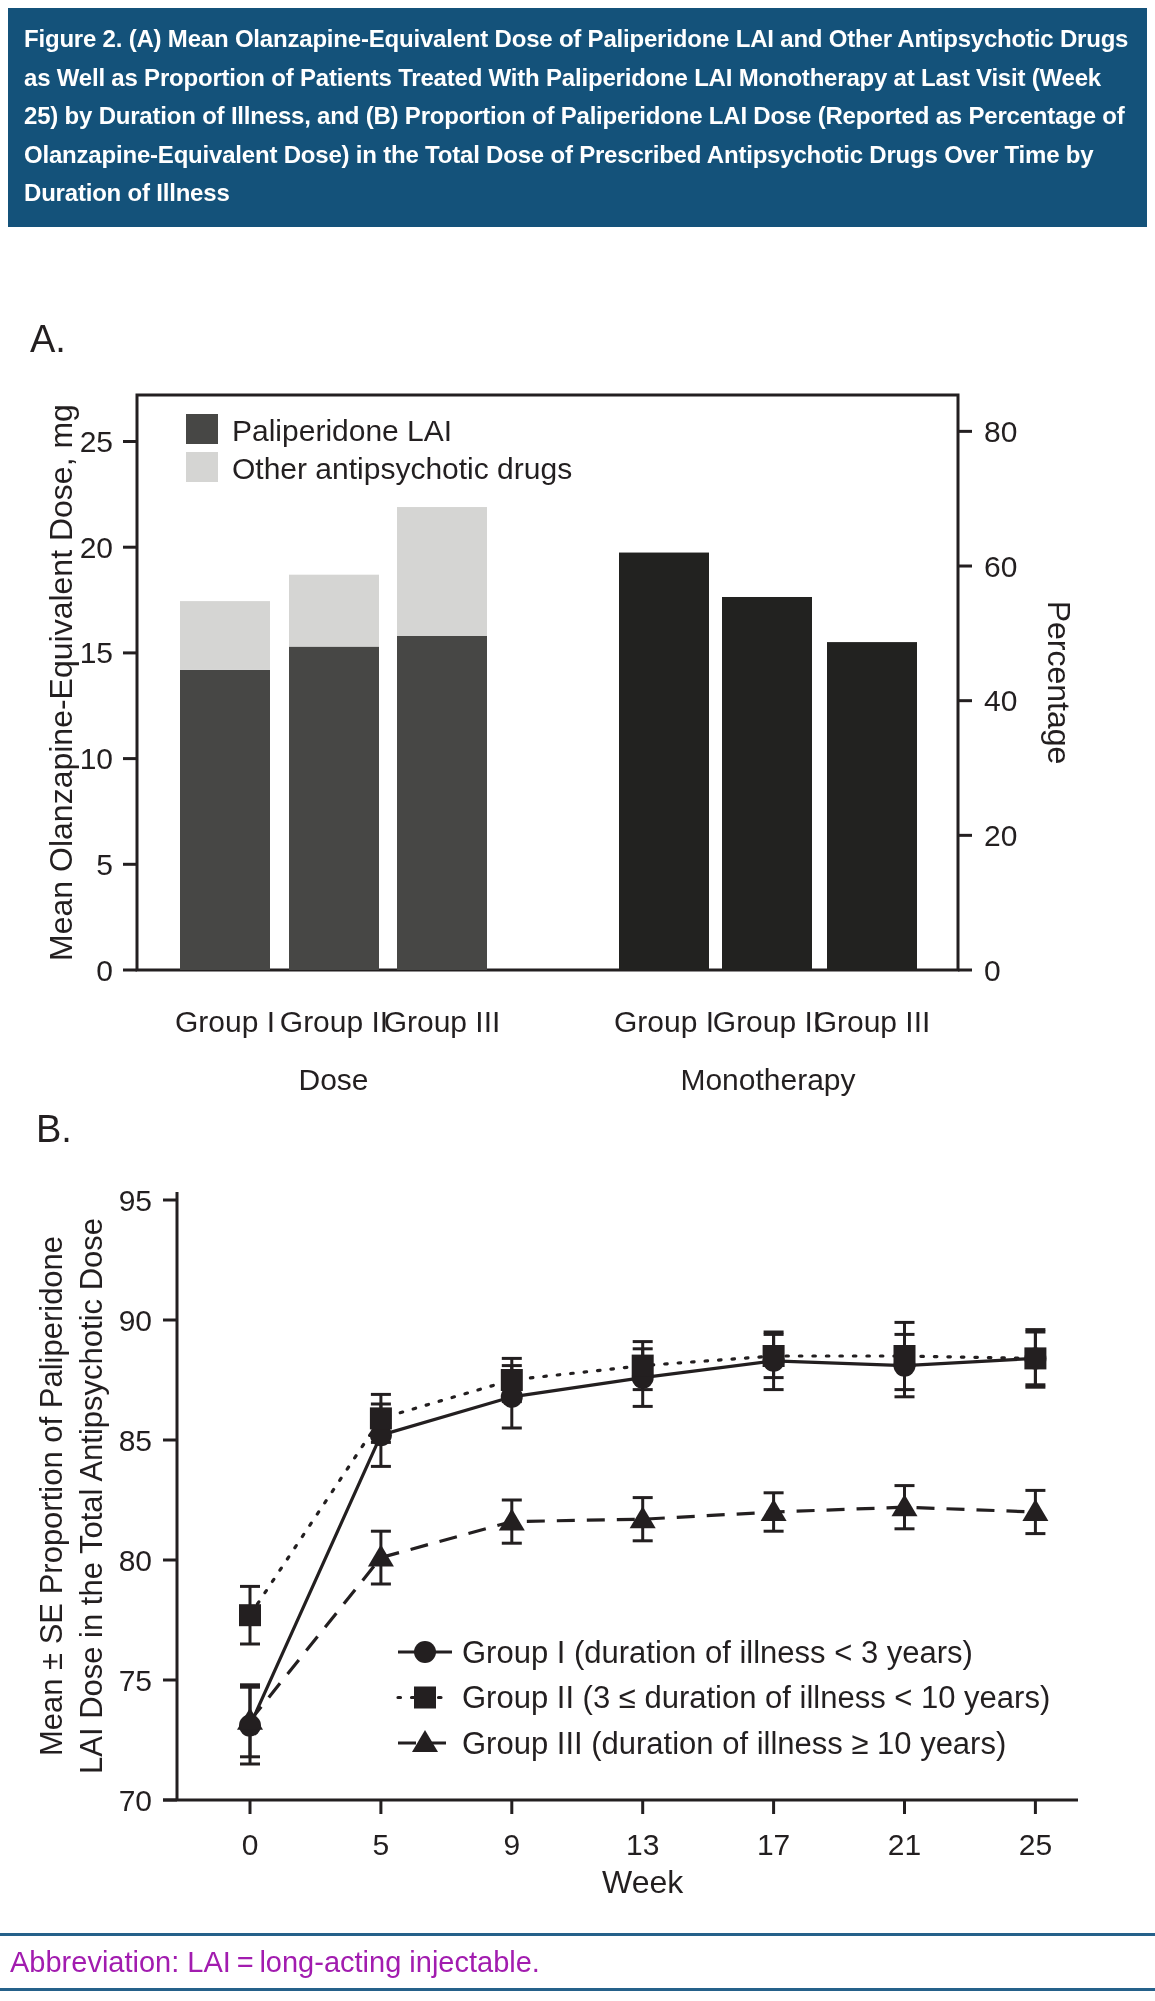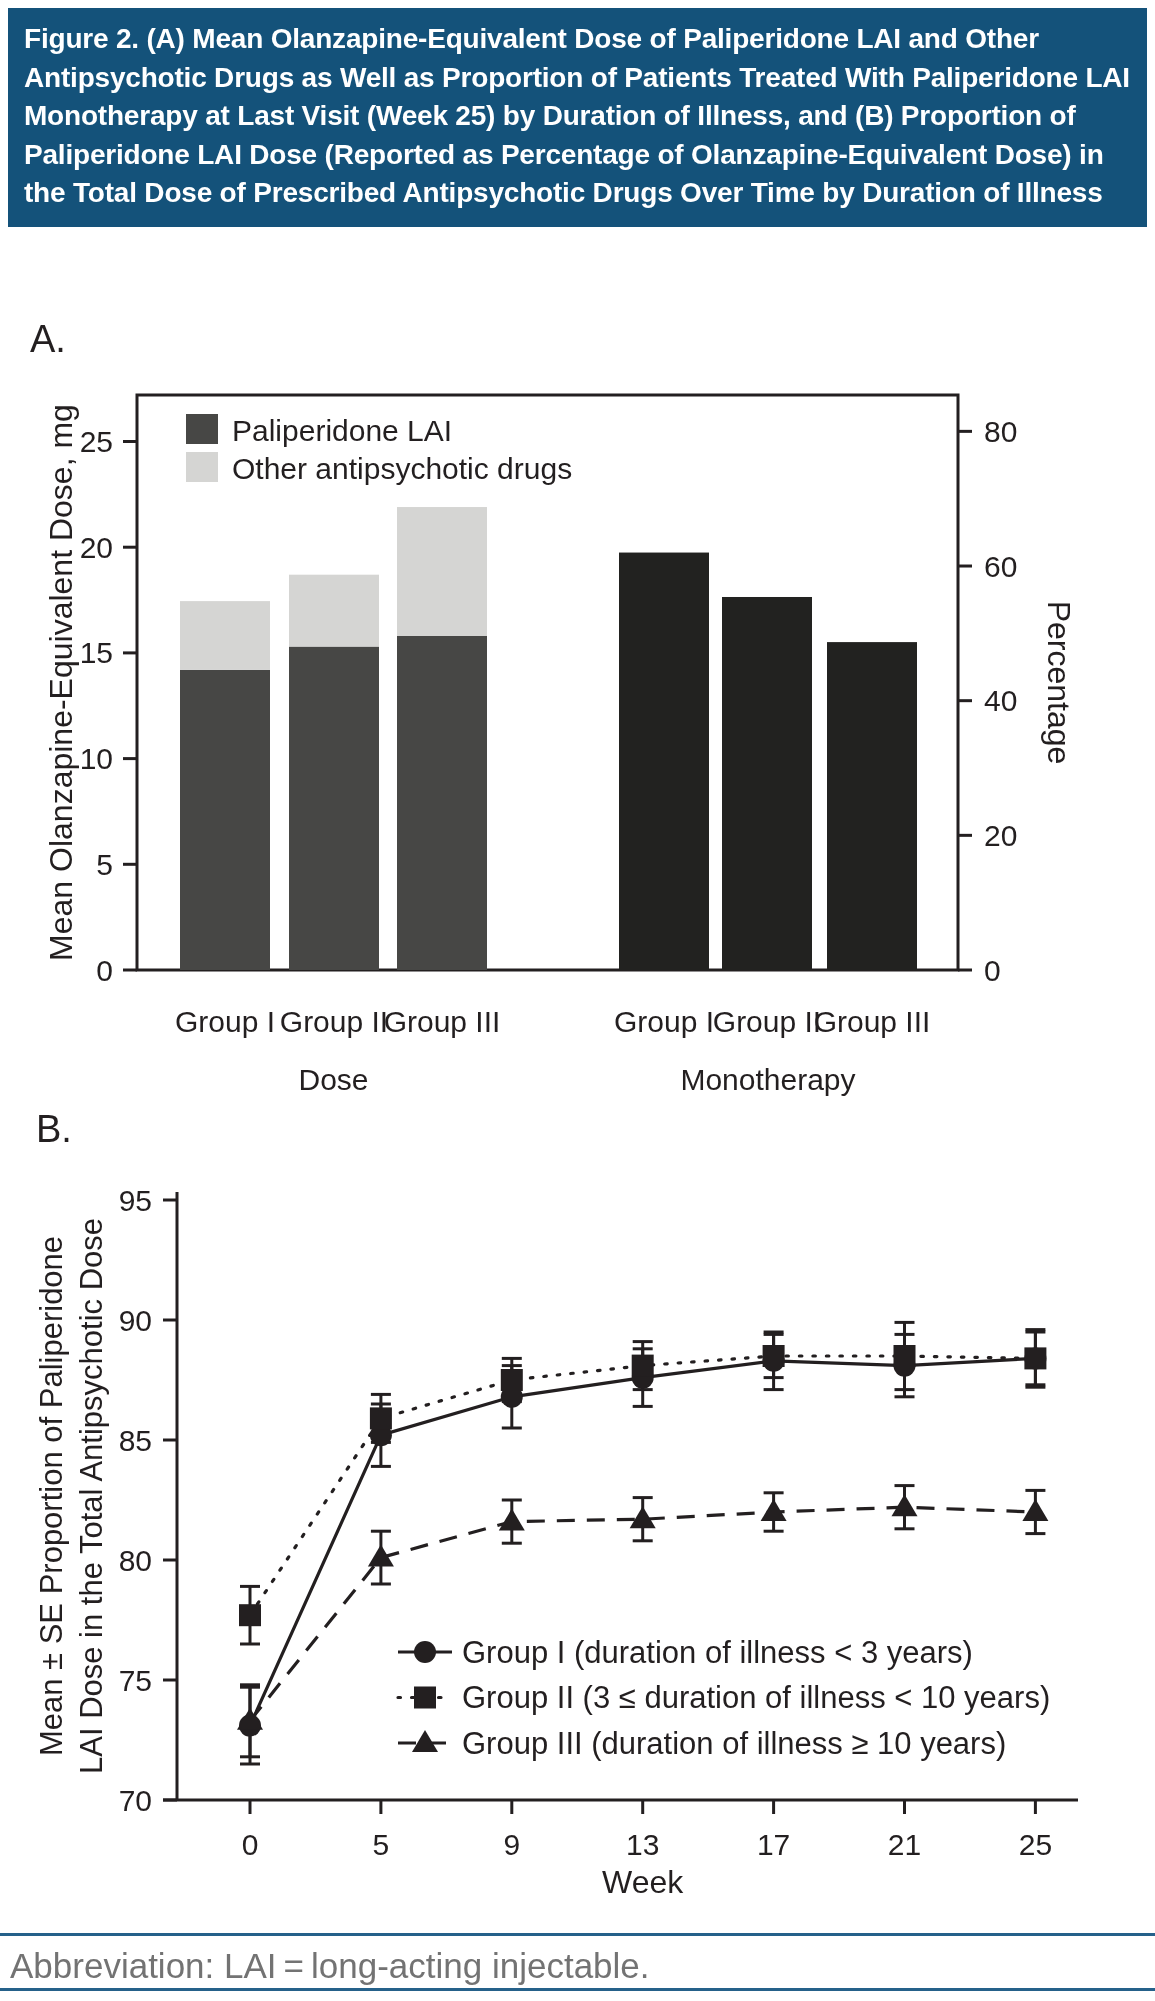--- a/index.html
+++ b/index.html
@@ -9,35 +9,35 @@
     background:#ffffff;
     font-family:"Liberation Sans", sans-serif;
     color:#231f20;
     overflow:hidden;
   }
   .title-bar{
     position:absolute;left:8px;top:8px;width:1139px;box-sizing:border-box;
     padding:12px 16px 14px 16px;
   }
   .title-bar h1{
-    margin:0;font-size:28px;line-height:38.5px;font-weight:bold;
+    margin:0;font-size:24px;line-height:38.5px;font-weight:bold;
     letter-spacing:-0.2px;
   }
   .panel-label{
     position:absolute;font-size:38px;font-weight:400;color:#231f20;
   }
   #label-a{left:30px;top:318px;}
   #label-b{left:36px;top:1108px;}
   svg text{font-family:"Liberation Sans", sans-serif;fill:#231f20;}
   .chart-svg{position:absolute;left:0;}
   #chartA{top:300px;}
   #chartB{top:1100px;}
   .footer-rule{position:absolute;left:0;width:1155px;height:3px;}
   .footnote{
-    position:absolute;left:10px;top:1946px;font-size:35px;color:#737373;
+    position:absolute;left:10px;top:1946px;font-size:29px;color:#a21caf;
   }
 </style>
 </head>
 <body>
 
 <div class="page">
 
   <header class="title-bar" id="title-bar" style="background: rgb(20, 82, 122);">
     <h1 style="color: rgb(255, 255, 255);">Figure 2. (A) Mean Olanzapine-Equivalent Dose of Paliperidone LAI and Other Antipsychotic Drugs as Well as Proportion of Patients Treated With Paliperidone LAI Monotherapy at Last Visit (Week 25) by Duration of Illness, and (B) Proportion of Paliperidone LAI Dose (Reported as Percentage of Olanzapine-Equivalent Dose) in the Total Dose of Prescribed Antipsychotic Drugs Over Time by Duration of Illness</h1>
   </header>

